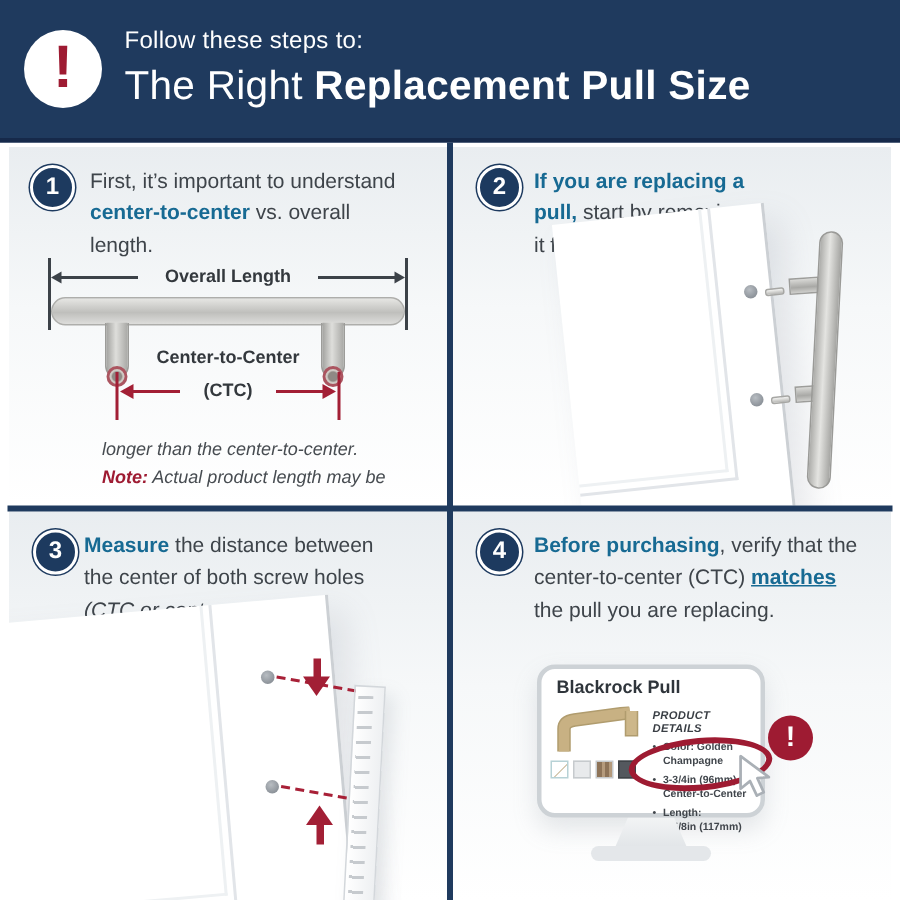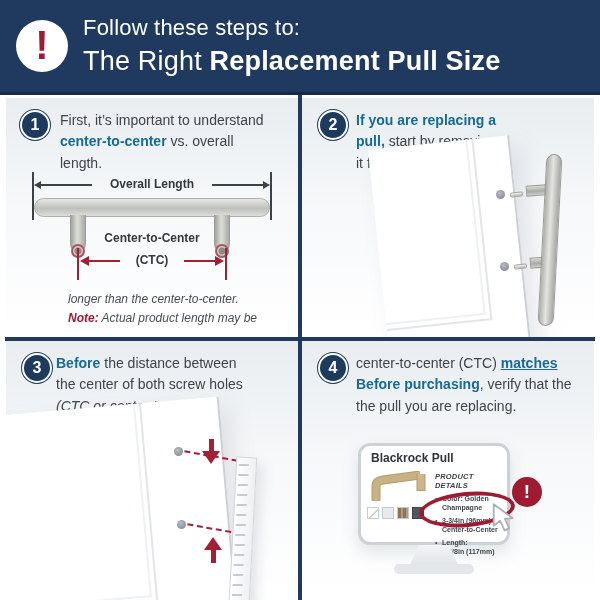--- a/index.html
+++ b/index.html
@@ -16,21 +16,21 @@
     position:absolute; left:0; top:0; width:600px; height:95px;
     background:#1f3a5e; border-bottom:3px solid #16294a;
     display:flex; align-items:center; padding-left:16px;
   }
   .alert-circle {
     width:52px; height:52px; border-radius:50%; background:#ffffff;
     display:flex; align-items:center; justify-content:center; flex:0 0 auto;
   }
   .alert-circle span { color:#9e1b32; font-size:40px; font-weight:800; line-height:1; padding-bottom:3px;}
   .header-text { margin-left:15px; color:#fff; }
-  .eyebrow { font-size:22px; font-weight:400; letter-spacing:.2px; margin-bottom:5px;}
+  .eyebrow { font-size:16px; font-weight:400; letter-spacing:.2px; margin-bottom:5px;}
   .title { font-size:27px; letter-spacing:.2px; }
   .title .light { font-weight:400; }
   .title .bold { font-weight:700; }
 
   
   .quad { position:absolute; overflow:hidden;
     background:linear-gradient(180deg,#e9edf0 0%, #f6f8f9 45%, #ffffff 100%); }
   #q1 { left:6px;  top:98px;  width:292px; height:239px; }
   #q2 { left:302px;top:98px;  width:292px; height:239px; }
   #q3 { left:6px;  top:341px; width:292px; height:259px; }
@@ -205,21 +205,21 @@
   <div class="screw" style="left:208px;top:94px;width:13px;transform:rotate(-6deg);"></div>
   <div class="screw" style="left:212px;top:166px;width:13px;transform:rotate(-6deg);"></div>
   <div class="post-h" style="left:224px;top:87px;width:20px;transform:rotate(-4deg);"></div>
   <div class="post-h" style="left:228px;top:159px;width:20px;transform:rotate(-4deg);"></div>
   <div class="bar-v" style="left:240px;top:56px;height:172px;transform:rotate(3deg);"></div>
 </div>
 
 <div class="quad" id="q3">
   <div class="step-badge" style="left:16px;top:12px;">3</div>
   <div class="step-text" style="left:50px;top:12px;width:222px;">
-      <div><span class="seg-accent">Before</span><span class="seg-plain"> the distance between</span></div>
+      <div><span class="seg-accent">Measure</span><span class="seg-plain"> the distance between</span></div>
       <div><span class="seg-plain">the center of both screw holes</span></div>
       <div><span class="seg-italic">(CTC or center-to-center).</span></div>
     </div>
 
   <div class="door" style="left:-28px;top:66px;width:252px;height:250px;transform:rotate(-5deg);">
     <div class="door-panel" style="right:76px;bottom:48px;width:300px;height:300px;"></div>
     <div class="door-panel2" style="right:82px;bottom:54px;width:300px;height:300px;"></div>
   </div>
   <div class="hole" style="left:168px;top:106px;"></div>
   <div class="hole" style="left:171px;top:179px;"></div>
@@ -230,22 +230,22 @@
   </div>
   <div class="redline-v" style="left:203px;top:98px;height:13px;width:5px;"></div>
   <div class="tri" style="left:196px;top:110px;border-left:9px solid transparent;border-right:9px solid transparent;border-top:13px solid #a21f35;"></div>
   <div class="tri" style="left:198px;top:196px;border-left:9px solid transparent;border-right:9px solid transparent;border-bottom:13px solid #a21f35;"></div>
   <div class="redline-v" style="left:205px;top:209px;height:13px;width:5px;"></div>
 </div>
 
 <div class="quad" id="q4">
   <div class="step-badge" style="left:16px;top:12px;">4</div>
   <div class="step-text" style="left:54px;top:12px;width:232px;">
+      <div><span class="seg-accent">Before purchasing</span><span class="seg-plain">, verify that the</span></div>
       <div><span class="seg-plain">center-to-center (CTC) </span><span class="seg-accent-u">matches</span></div>
-      <div><span class="seg-accent">Before purchasing</span><span class="seg-plain">, verify that the</span></div>
       <div><span class="seg-plain">the pull you are replacing.</span></div>
     </div>
 
   <div class="screen">
     <div class="prod-name">Blackrock Pull</div>
     <div class="prod-img">
       <svg width="66" height="32" viewBox="0 0 66 32">
         <path d="M11 30 L11 15 Q11 10 18 9 L55 4" stroke="#b09c6e" stroke-width="9" fill="none"></path>
         <path d="M11 30 L11 15 Q11 10 18 9 L55 4" stroke="#c8b183" stroke-width="7" fill="none"></path>
         <path d="M56 3 L56 20" stroke="#b09c6e" stroke-width="9" fill="none"></path>

